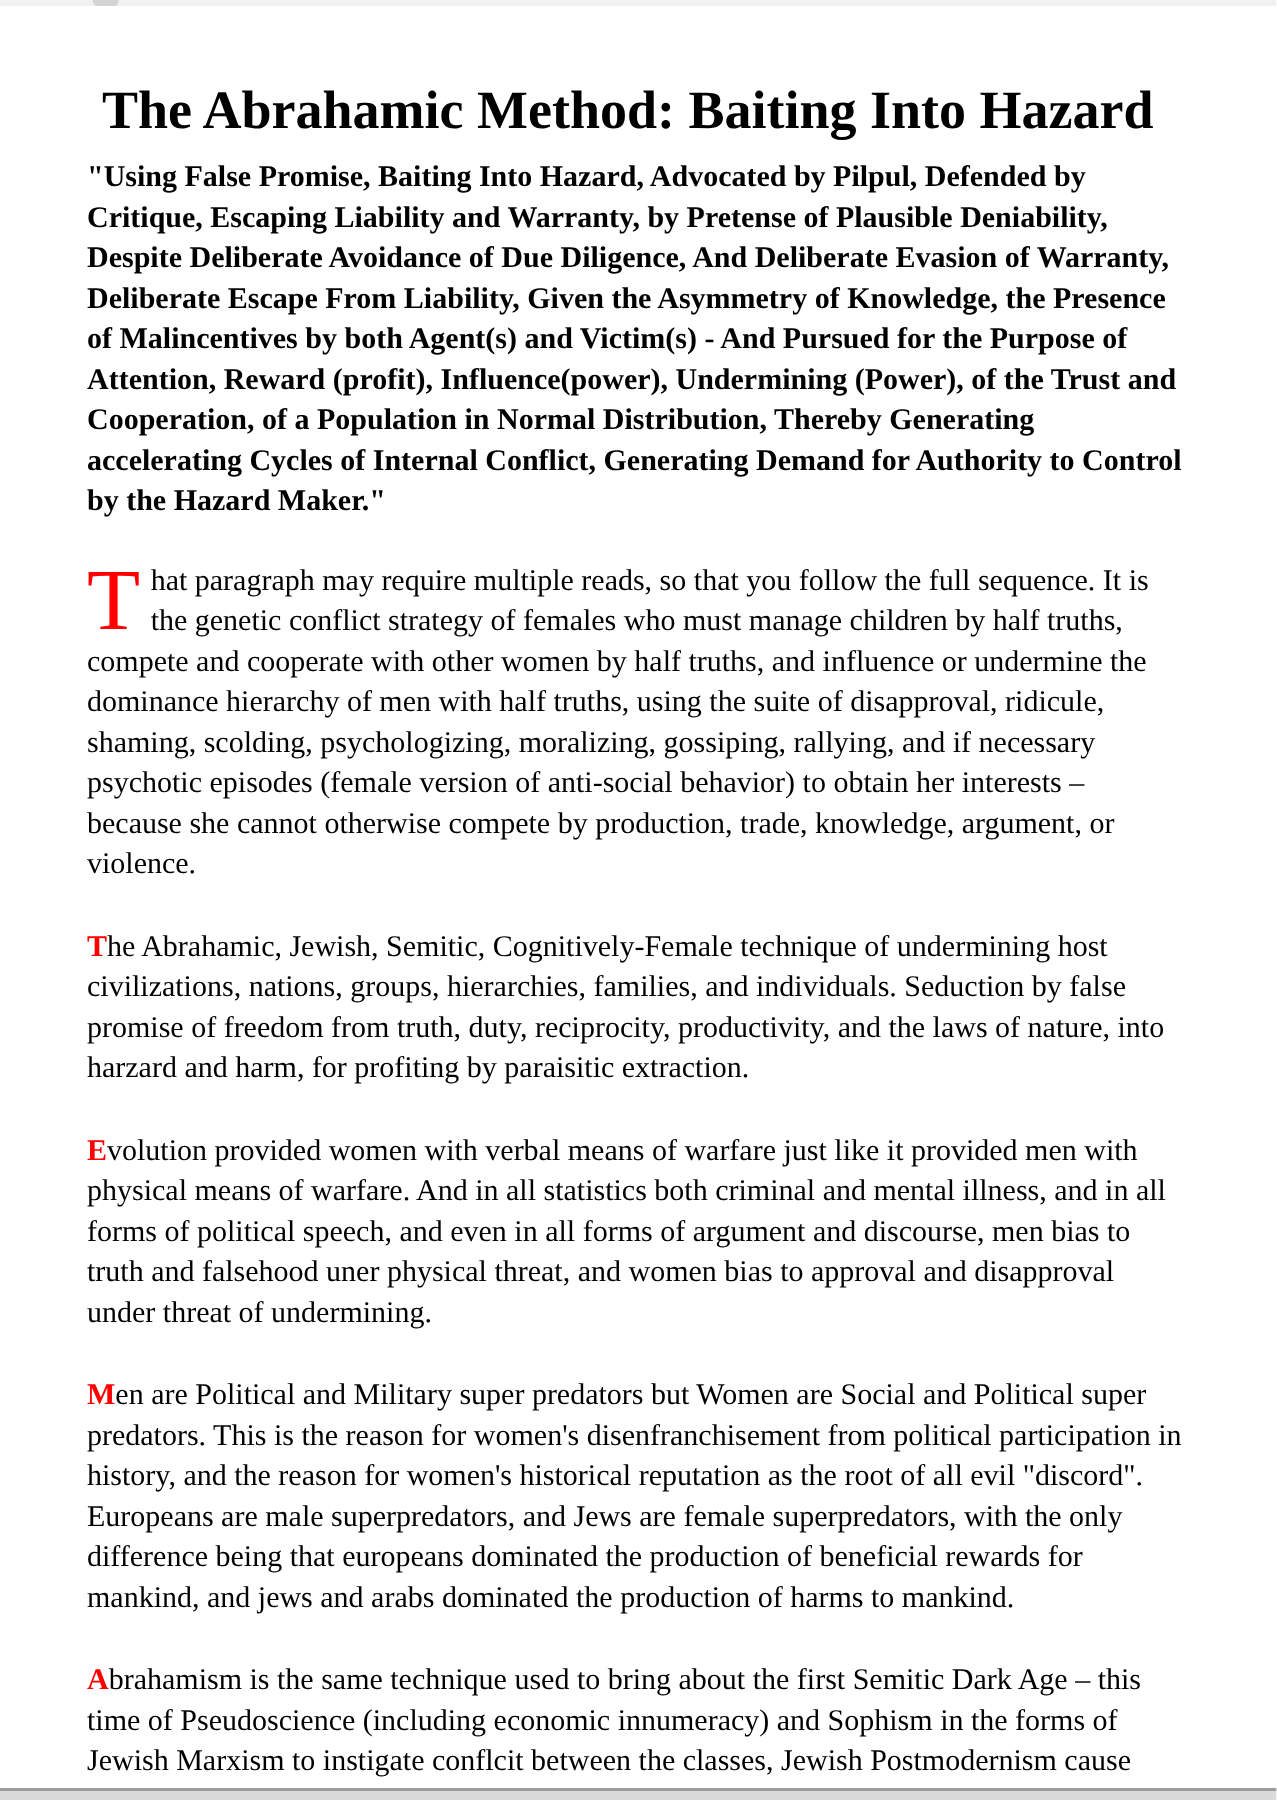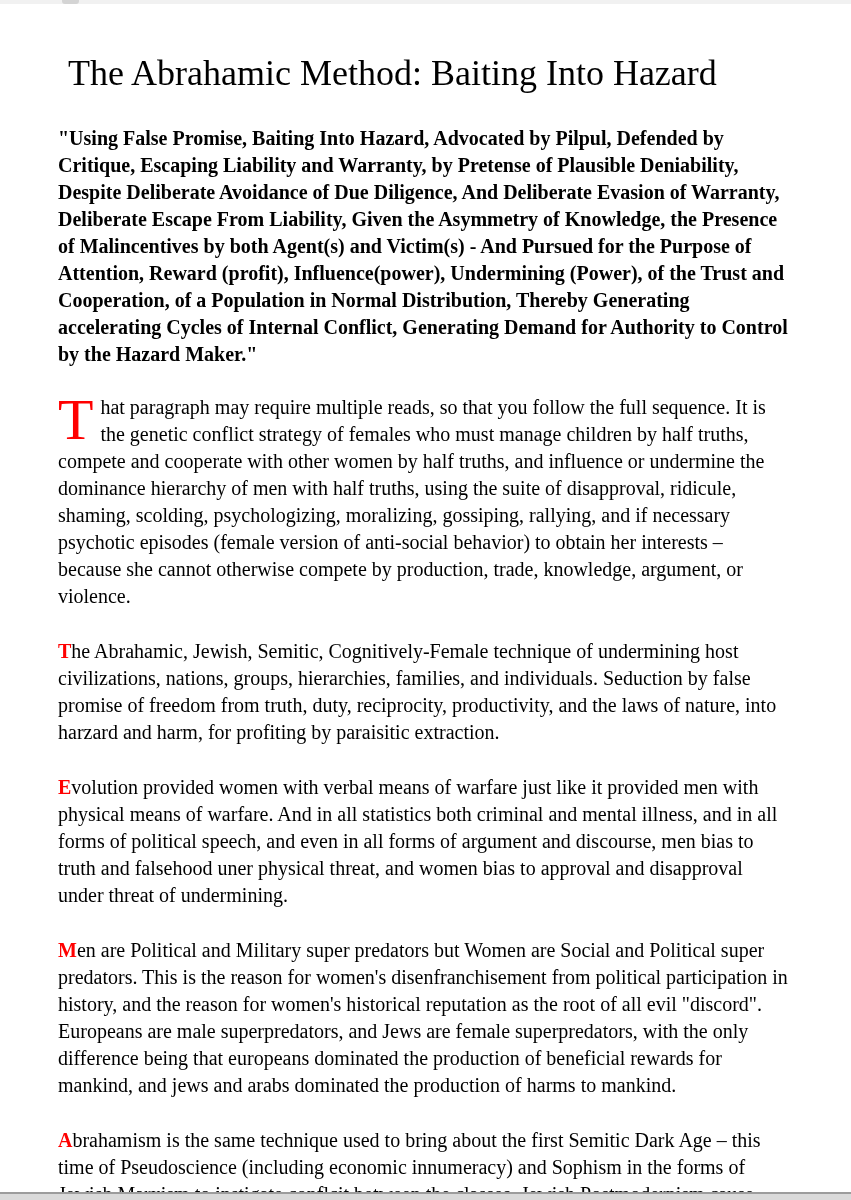--- a/index.html
+++ b/index.html
@@ -29,22 +29,22 @@
     width: 17px;
     height: 4px;
     background: #d4d4d4;
     border-radius: 0 0 3px 3px;
   }
   .content {
     padding: 52px 62px 0 58px;
   }
   h1.page-title {
     font-size: 36px;
-    font-weight: normal;
-    margin: 0 0 31px 10px;
+    font-weight: bold;
+    margin: 0 0 11px 10px;
     white-space: nowrap;
   }
   p.quote {
     font-size: 20px;
     line-height: 27px;
     font-weight: bold;
     margin: 0 0 26px 0;
   }
   p.body-para {
     font-size: 20px;

